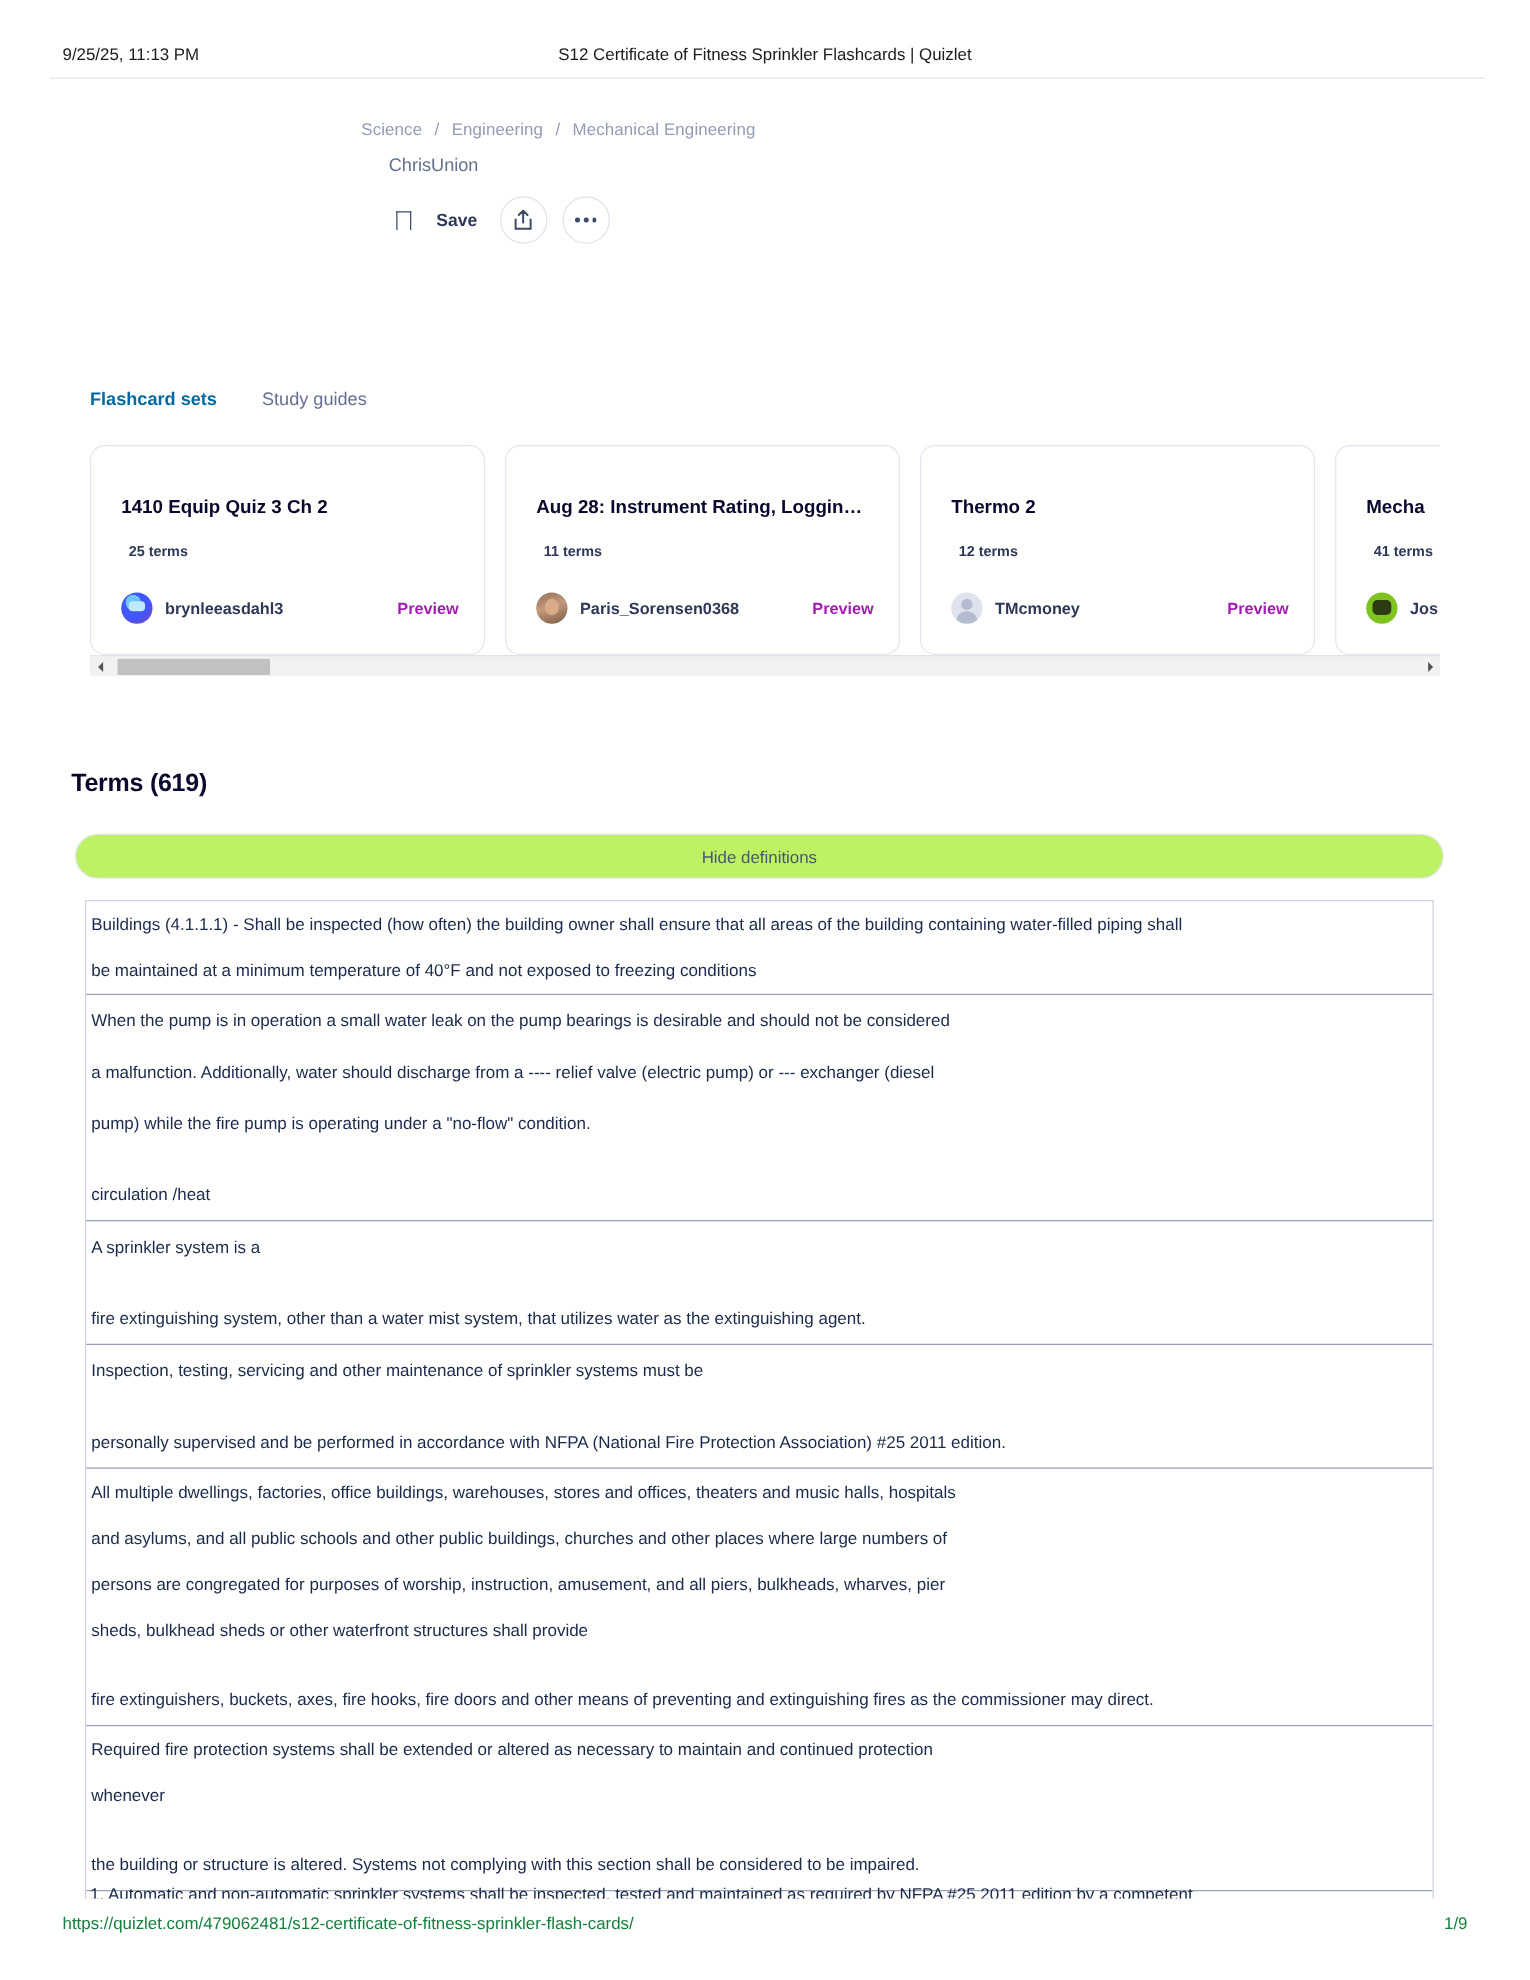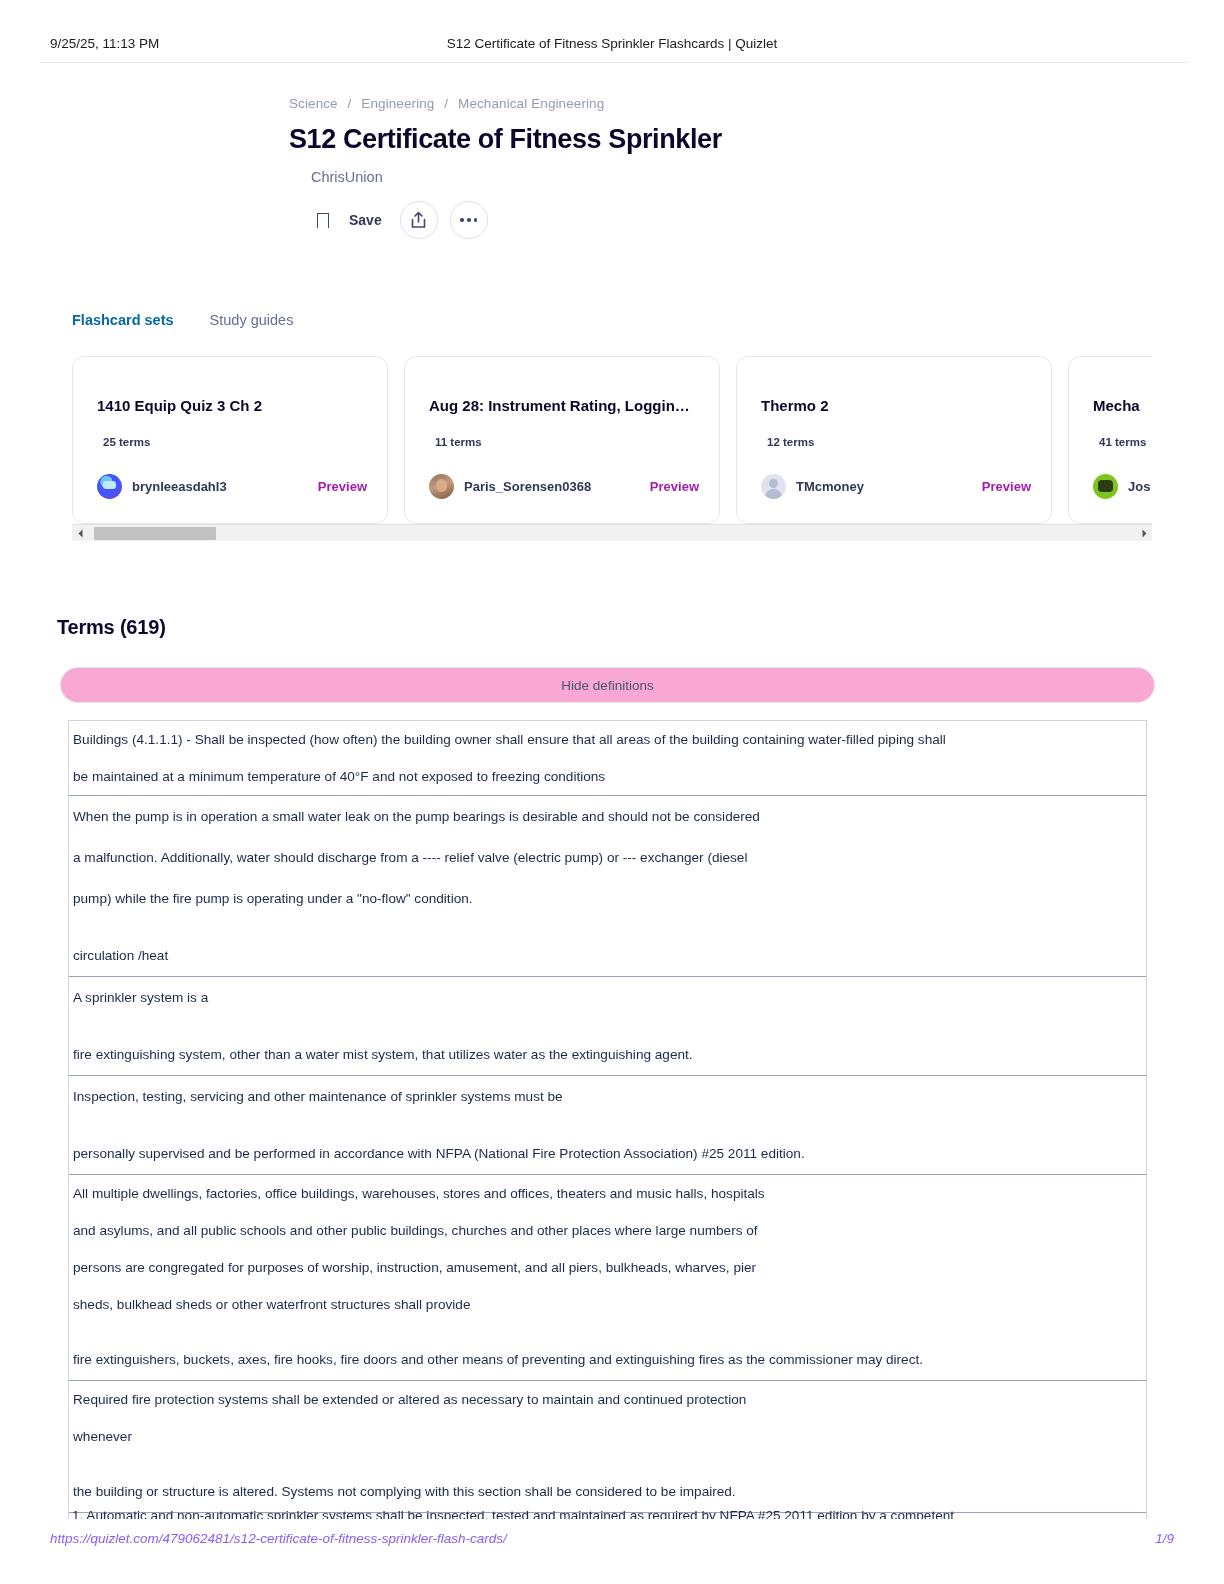--- a/index.html
+++ b/index.html
@@ -233,21 +233,21 @@
     font-size: 20px; font-weight: bold; color: #0a092d;
     letter-spacing: -.2px;
   }
 
   .hide-def-btn {
     position: absolute;
     top: 667px; left: 60px;
     width: 1095px; height: 36px;
     border: 1px solid #e3e6f0;
     border-radius: 18px;
-    background: #f9a8d4;
+    background: #bef264;
     display: flex; align-items: center; justify-content: center;
     font-size: 13.5px; color: #4b5574;
     cursor: pointer;
   }
 
   .terms-table {
     position: absolute;
     top: 720px; left: 68px;
     width: 1079px;
     border: 1px solid #cfd4e4;
@@ -284,21 +284,21 @@
     position: absolute;
     top: 1519px; left: 0;
     width: 1224px; height: 65px;
     background: #ffffff;
   }
   .print-footer {
     position: absolute;
     top: 1518px; left: 0;
     width: 1224px; height: 40px;
     display: flex; align-items: center;
-    font-size: 13.5px; color: #8b5cf6; font-style: italic;
+    font-size: 13.5px; color: #15803d;
   }
   .print-footer .pf-url { position: absolute; left: 50px; white-space: nowrap; }
   .print-footer .pf-page { position: absolute; right: 50px; white-space: nowrap; }
 </style>
 </head>
 <body>
 
 <div class="page">
 
   <div class="print-header">
@@ -310,21 +310,20 @@
   <div class="hero">
 
     <div class="breadcrumb">
       <span class="crumb">Science</span>
       <span class="sep">/</span>
       <span class="crumb">Engineering</span>
       <span class="sep">/</span>
       <span class="crumb">Mechanical Engineering</span>
     </div>
 
-    <h1 class="page-title">S12 Certificate of Fitness Sprinkler</h1>
 
     <div class="author">ChrisUnion</div>
 
     <div class="action-row">
       <div class="save-btn">
         <span class="icon-bookmark"></span>
         <span>Save</span>
       </div>
       <div class="circle-btn">
         <svg width="17" height="18" viewBox="0 0 17 18">

